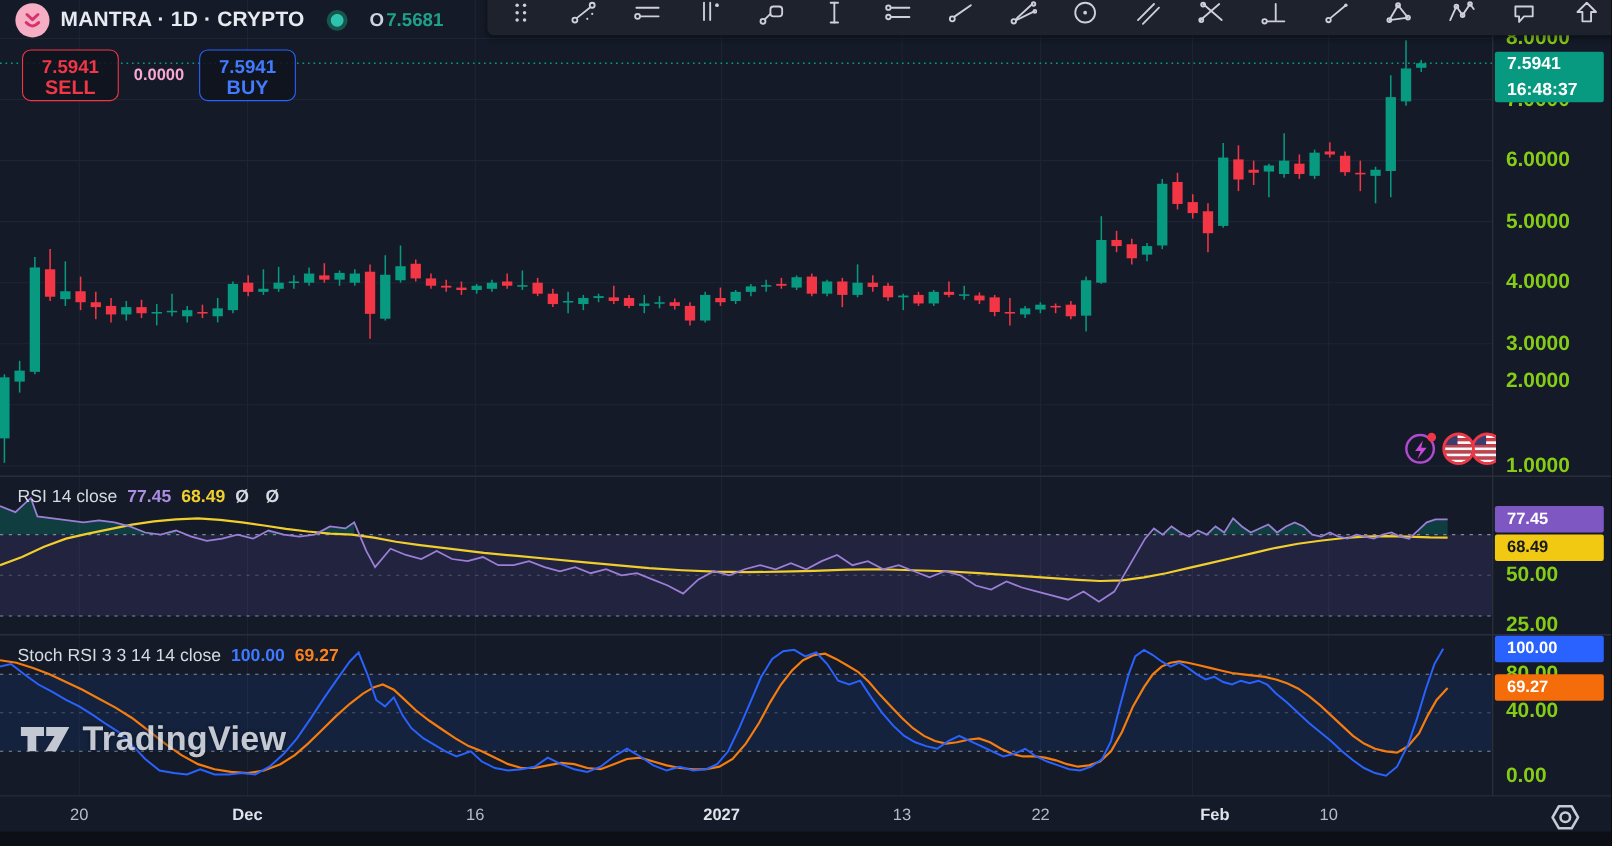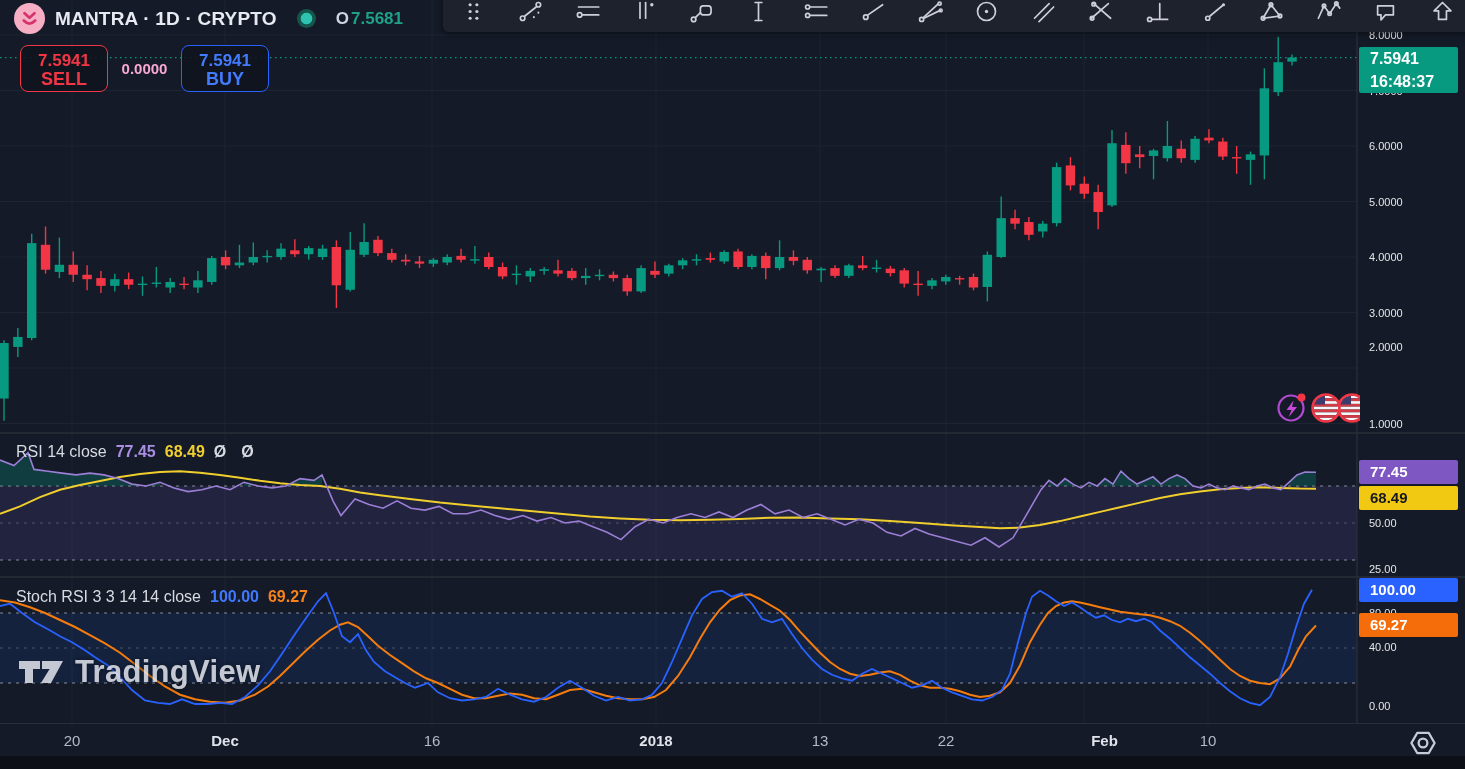--- a/index.html
+++ b/index.html
@@ -43,21 +43,21 @@
   .v-orange{color:#f8821c;font-weight:700;}
   .v-empty{color:#d7dae2;font-weight:600;letter-spacing:6px;}
 
   
   .watermark{position:absolute;left:18px;top:654px;display:flex;align-items:center;gap:11px;opacity:.85;z-index:3;}
   .wm-text{color:#e3e6ee;font-size:31px;font-weight:700;letter-spacing:.3px;
        text-shadow:0 0 4px rgba(10,14,22,.9);}
 
   
   .price-axis{position:absolute;left:1358px;top:0;width:107px;height:723px;z-index:4;cursor:ns-resize;}
-  .axis-label{position:absolute;left:11px;color:#e5e5e5;font-size:11px;font-weight:400;height:18px;line-height:18px;}
+  .axis-label{position:absolute;left:11px;color:#84cc16;font-size:19px;font-weight:700;height:18px;line-height:18px;}
   .badge{position:absolute;left:1px;width:99px;border-radius:2px;color:#fff;font-size:15px;font-weight:700;
        padding-left:11px;box-sizing:border-box;}
   .badge.current{top:47px;height:46px;line-height:23px;font-size:16px;}
   .badge.b-rsi{top:460px;height:24px;line-height:24px;}
   .badge.b-rsis{top:486px;height:24px;line-height:24px;color:#15191f;}
   .badge.b-k{top:578px;height:24px;line-height:24px;}
   .badge.b-d{top:613px;height:24px;line-height:24px;}
 
   
   .time-axis{position:absolute;left:0;top:723px;width:1465px;height:46px;z-index:4;cursor:ew-resize;
@@ -564,20 +564,20 @@
     </div>
 
   <div class="time-axis" id="time-axis">
     <svg class="gear" width="30" height="30" viewBox="0 0 22 22">
       <polygon points="15.25,3.64 19.5,11 15.25,18.36 6.75,18.36 2.5,11 6.75,3.64" fill="none" stroke="#c7cbd5" stroke-width="1.7" stroke-linejoin="round"></polygon>
       <circle cx="11" cy="11" r="3.2" fill="none" stroke="#c7cbd5" stroke-width="1.7"></circle>
     </svg>
   <div class="time-tick" style="left: 72px;">20</div>
       <div class="time-tick major" style="left: 225px;">Dec</div>
       <div class="time-tick" style="left: 432px;">16</div>
-      <div class="time-tick major" style="left: 656px;">2018</div>
+      <div class="time-tick major" style="left: 656px;">2027</div>
       <div class="time-tick" style="left: 820px; text-align: center;">13</div>
       <div class="time-tick" style="left: 946px;">22</div>
       <div class="time-tick major" style="left: 1084px; padding-left: 41px;">Feb</div>
       <div class="time-tick" style="left: 1208px;">10</div>
     </div>
   <div class="bottom-strip"></div>
 </div>
 
 </body></html>

